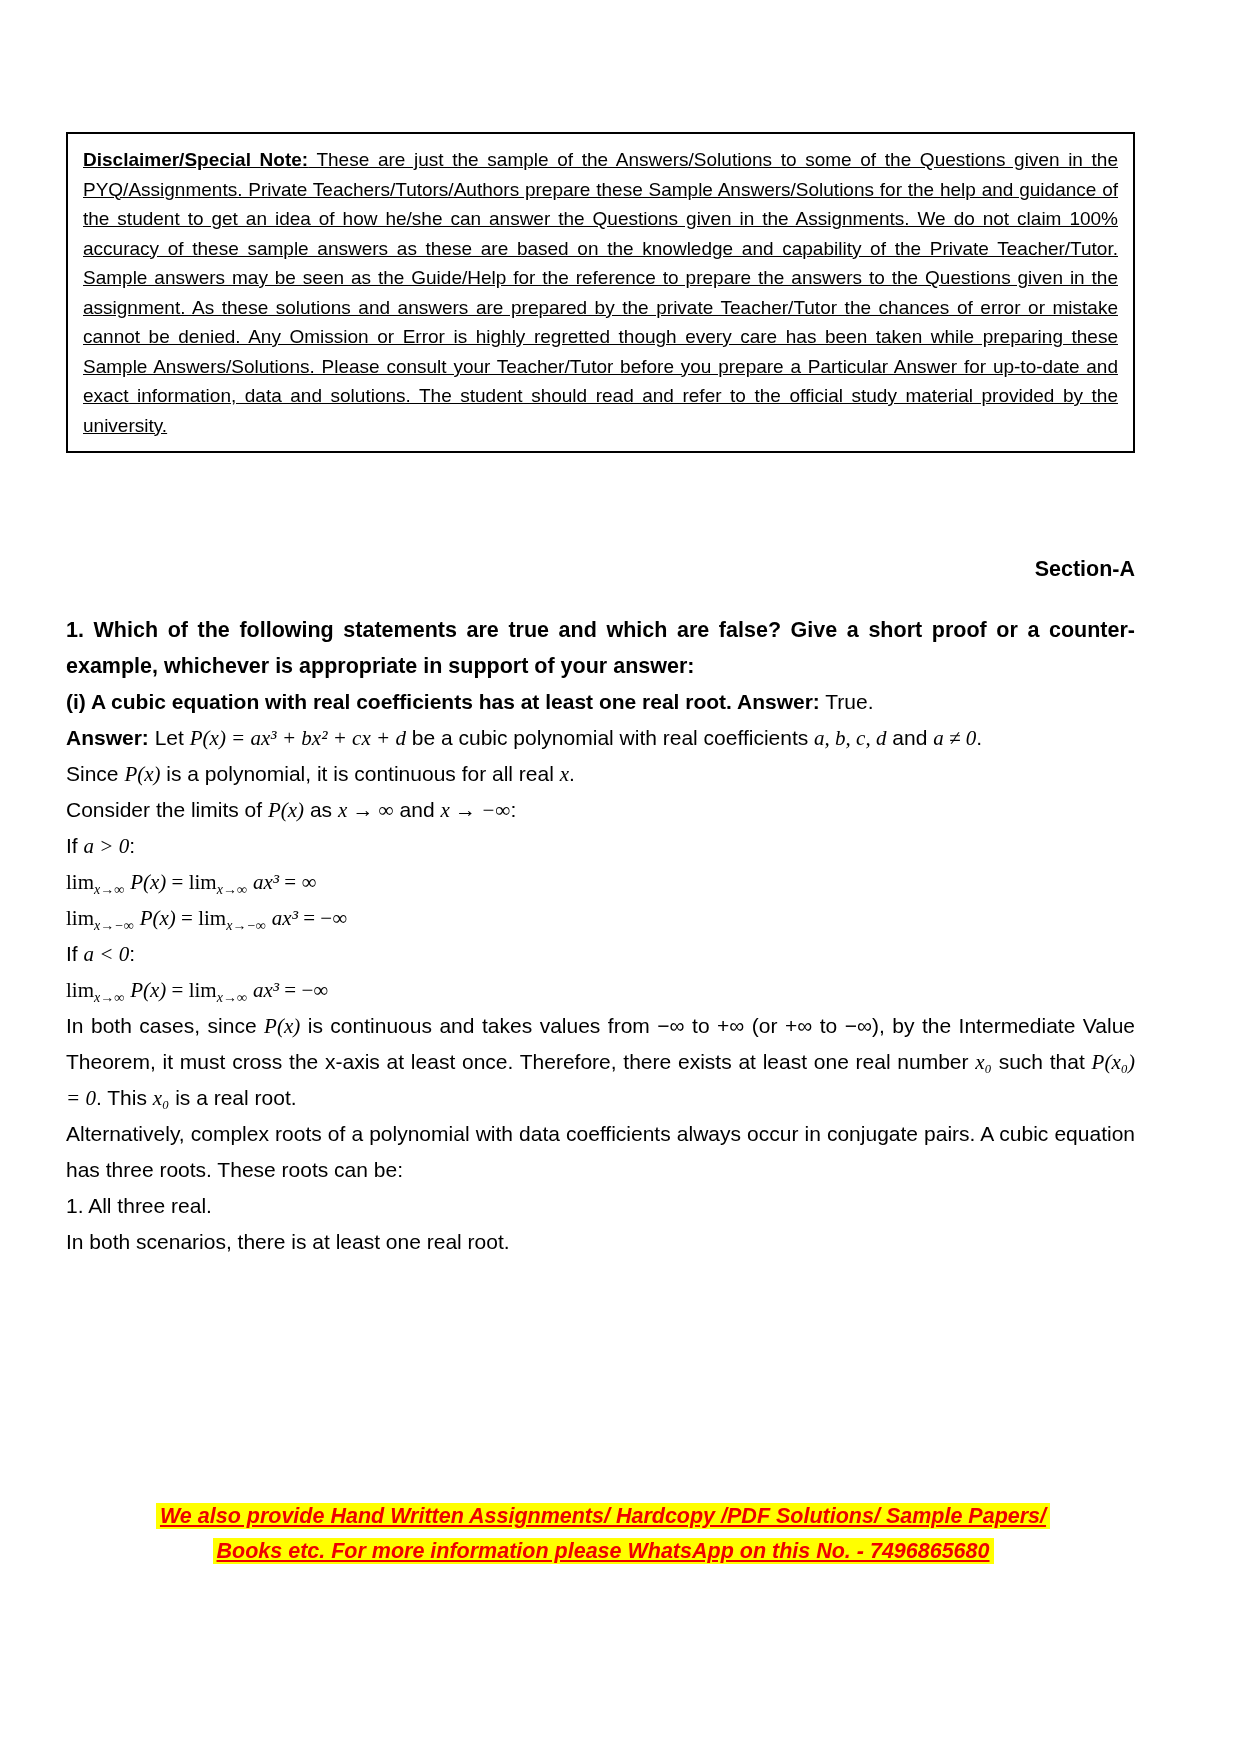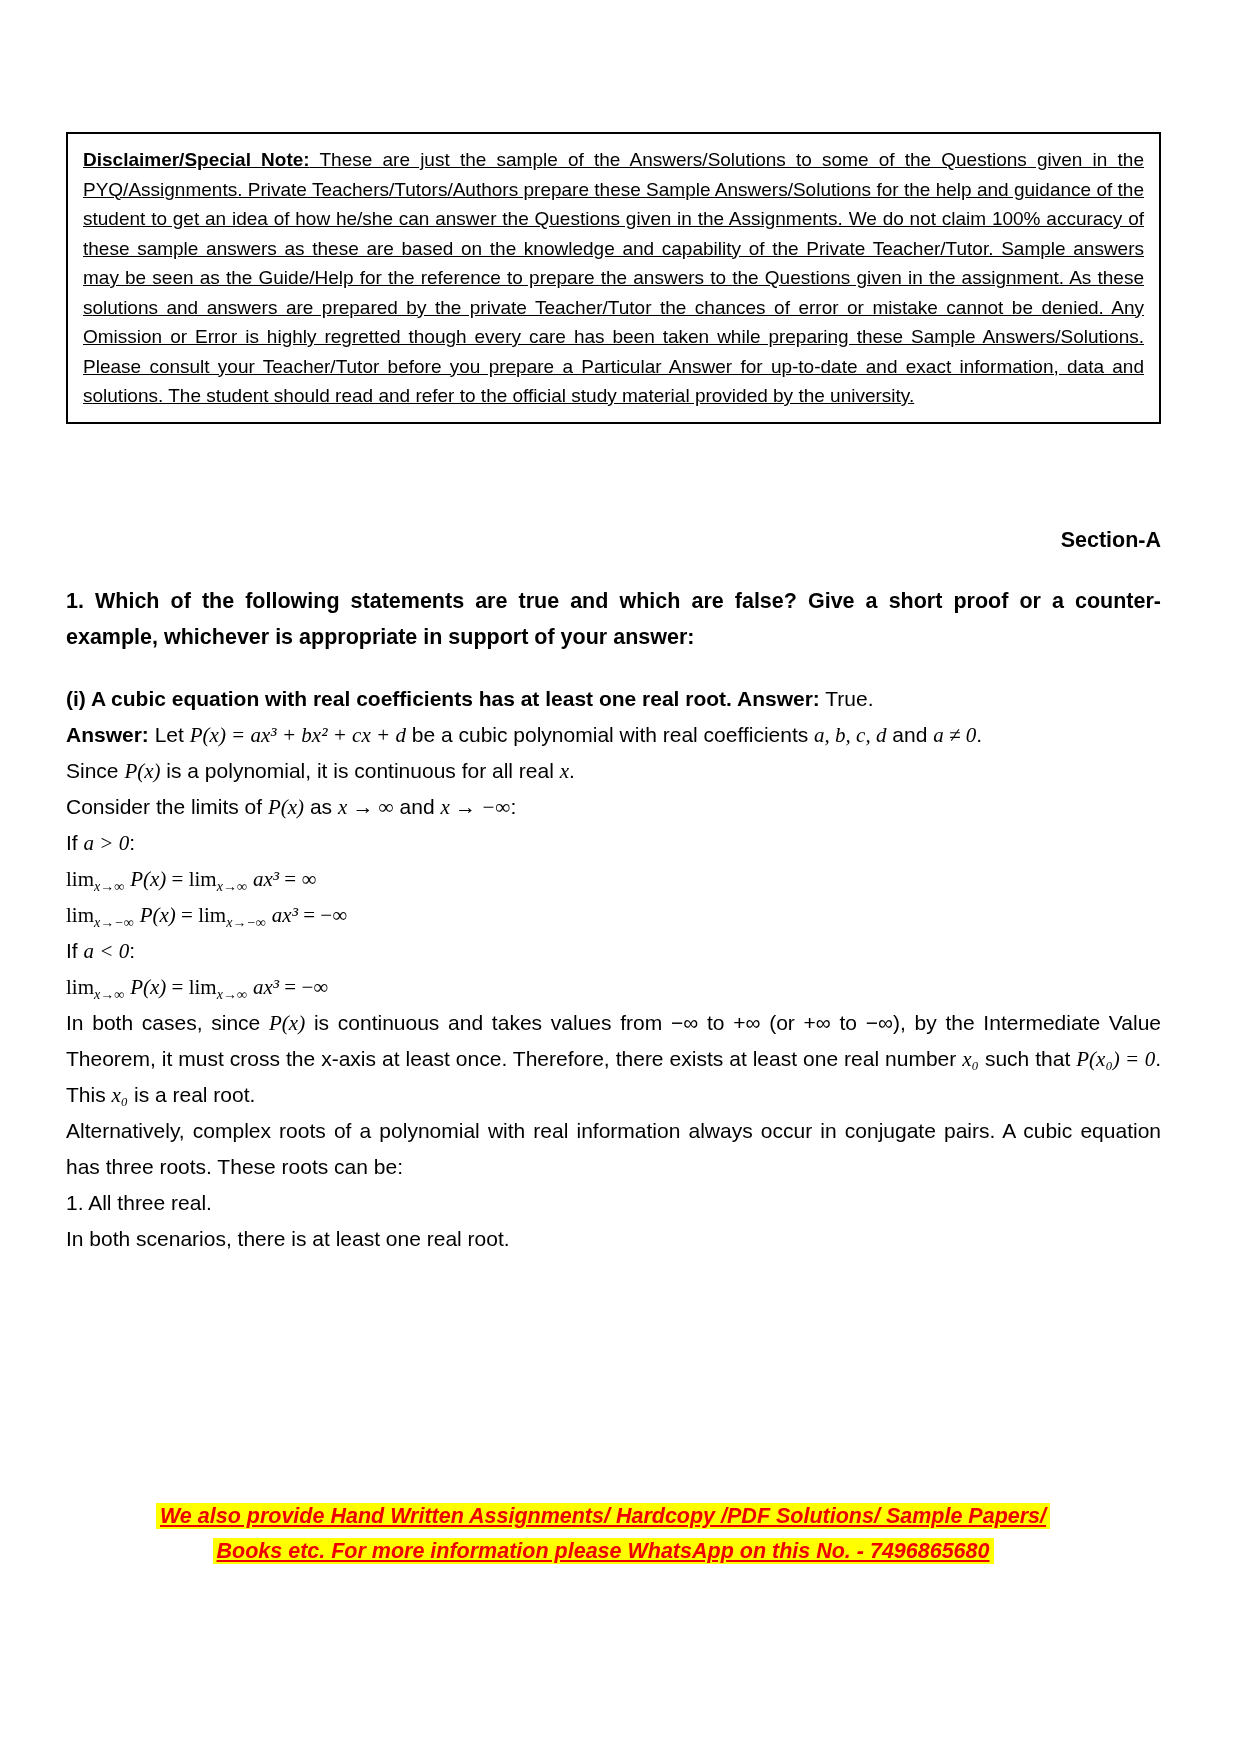--- a/index.html
+++ b/index.html
@@ -2,33 +2,33 @@
 <html><head>
 <meta charset="utf-8">
 <style>
   html,body{margin:0;padding:0;background:#ffffff;}
   .page{
     position:relative;
     width:1241px;height:1755px;
     background:#ffffff;color:#000;
     font-family:"Liberation Sans",sans-serif;
     box-sizing:border-box;
-    padding:132px 80px 0 66px;
+    padding:132px 106px 0 66px;
     overflow:hidden;
   }
   .disclaimer-box{border:2px solid #000;padding:11px 15px;}
   .disclaimer-text{
     margin:0;font-size:19px;line-height:29.5px;
     text-align:justify;text-decoration:underline;
   }
   .b{font-weight:bold;}
   .section-title{margin:104px 0 0 0;text-align:right;font-size:21.5px;font-weight:bold;}
   .para{margin:0;font-size:21px;line-height:36px;text-align:justify;}
   .q1{margin-top:30px;font-weight:bold;font-size:21.5px;}
-  .pi{margin-top:26px;}
+  .pi{}
   .m{font-family:"Liberation Serif",serif;font-style:italic;}
   .mro{font-family:"Liberation Serif",serif;font-style:normal;}
   .mathline{margin:0;font-size:21px;line-height:36px;font-family:"Liberation Serif",serif;text-align:left;}
   .mlim{font-style:normal;}
   .msub{font-size:14px;font-style:italic;line-height:0;}
   .gap{margin-left:6px;}
   .footer{position:absolute;top:1500px;left:0;width:1206px;text-align:center;}
   .footer > div{margin-bottom:3px;}
   .hl{
     background:#ffff00;color:#ee0000;
@@ -63,21 +63,21 @@
 
   <div class="mathline"><span class="mlim">lim</span><sub class="msub">x→−∞</sub><span class="m gap">P(x)</span><span class="mro"> = </span><span class="mlim">lim</span><sub class="msub">x→−∞</sub><span class="m gap">ax³</span><span class="mro"> = −∞</span></div>
 
   <p class="para"><span>If </span><span class="m">a &lt; 0</span><span>:</span></p>
 
   <div class="mathline"><span class="mlim">lim</span><sub class="msub">x→∞</sub><span class="m gap">P(x)</span><span class="mro"> = </span><span class="mlim">lim</span><sub class="msub">x→∞</sub><span class="m gap">ax³</span><span class="mro"> = −∞</span></div>
 
 
   <p class="para"><span>In both cases, since </span><span class="m">P(x)</span><span> is continuous and takes values from −∞ to +∞ (or +∞ to −∞), by the Intermediate Value Theorem, it must cross the x-axis at least once. Therefore, there exists at least one real number </span><span class="m">x₀</span><span> such that </span><span class="m">P(x₀) = 0</span><span>. This </span><span class="m">x₀</span><span> is a real root.</span></p>
 
-  <p class="para">Alternatively, complex roots of a polynomial with real information always occur in conjugate pairs. A cubic equation has three roots. These roots can be:</p>
+  <p class="para">Alternatively, complex roots of a polynomial with data coefficients always occur in conjugate pairs. A cubic equation has three roots. These roots can be:</p>
 
   <p class="para">1. All three real.</p>
 
   <p class="para">In both scenarios, there is at least one real root.</p>
 
   <div class="footer">
     <div><span class="hl">We also provide Hand Written Assignments/ Hardcopy /PDF Solutions/ Sample Papers/</span></div>
     <div><span class="hl">Books etc. For more information please WhatsApp on this No. - 7496865680</span></div>
   </div>
 

